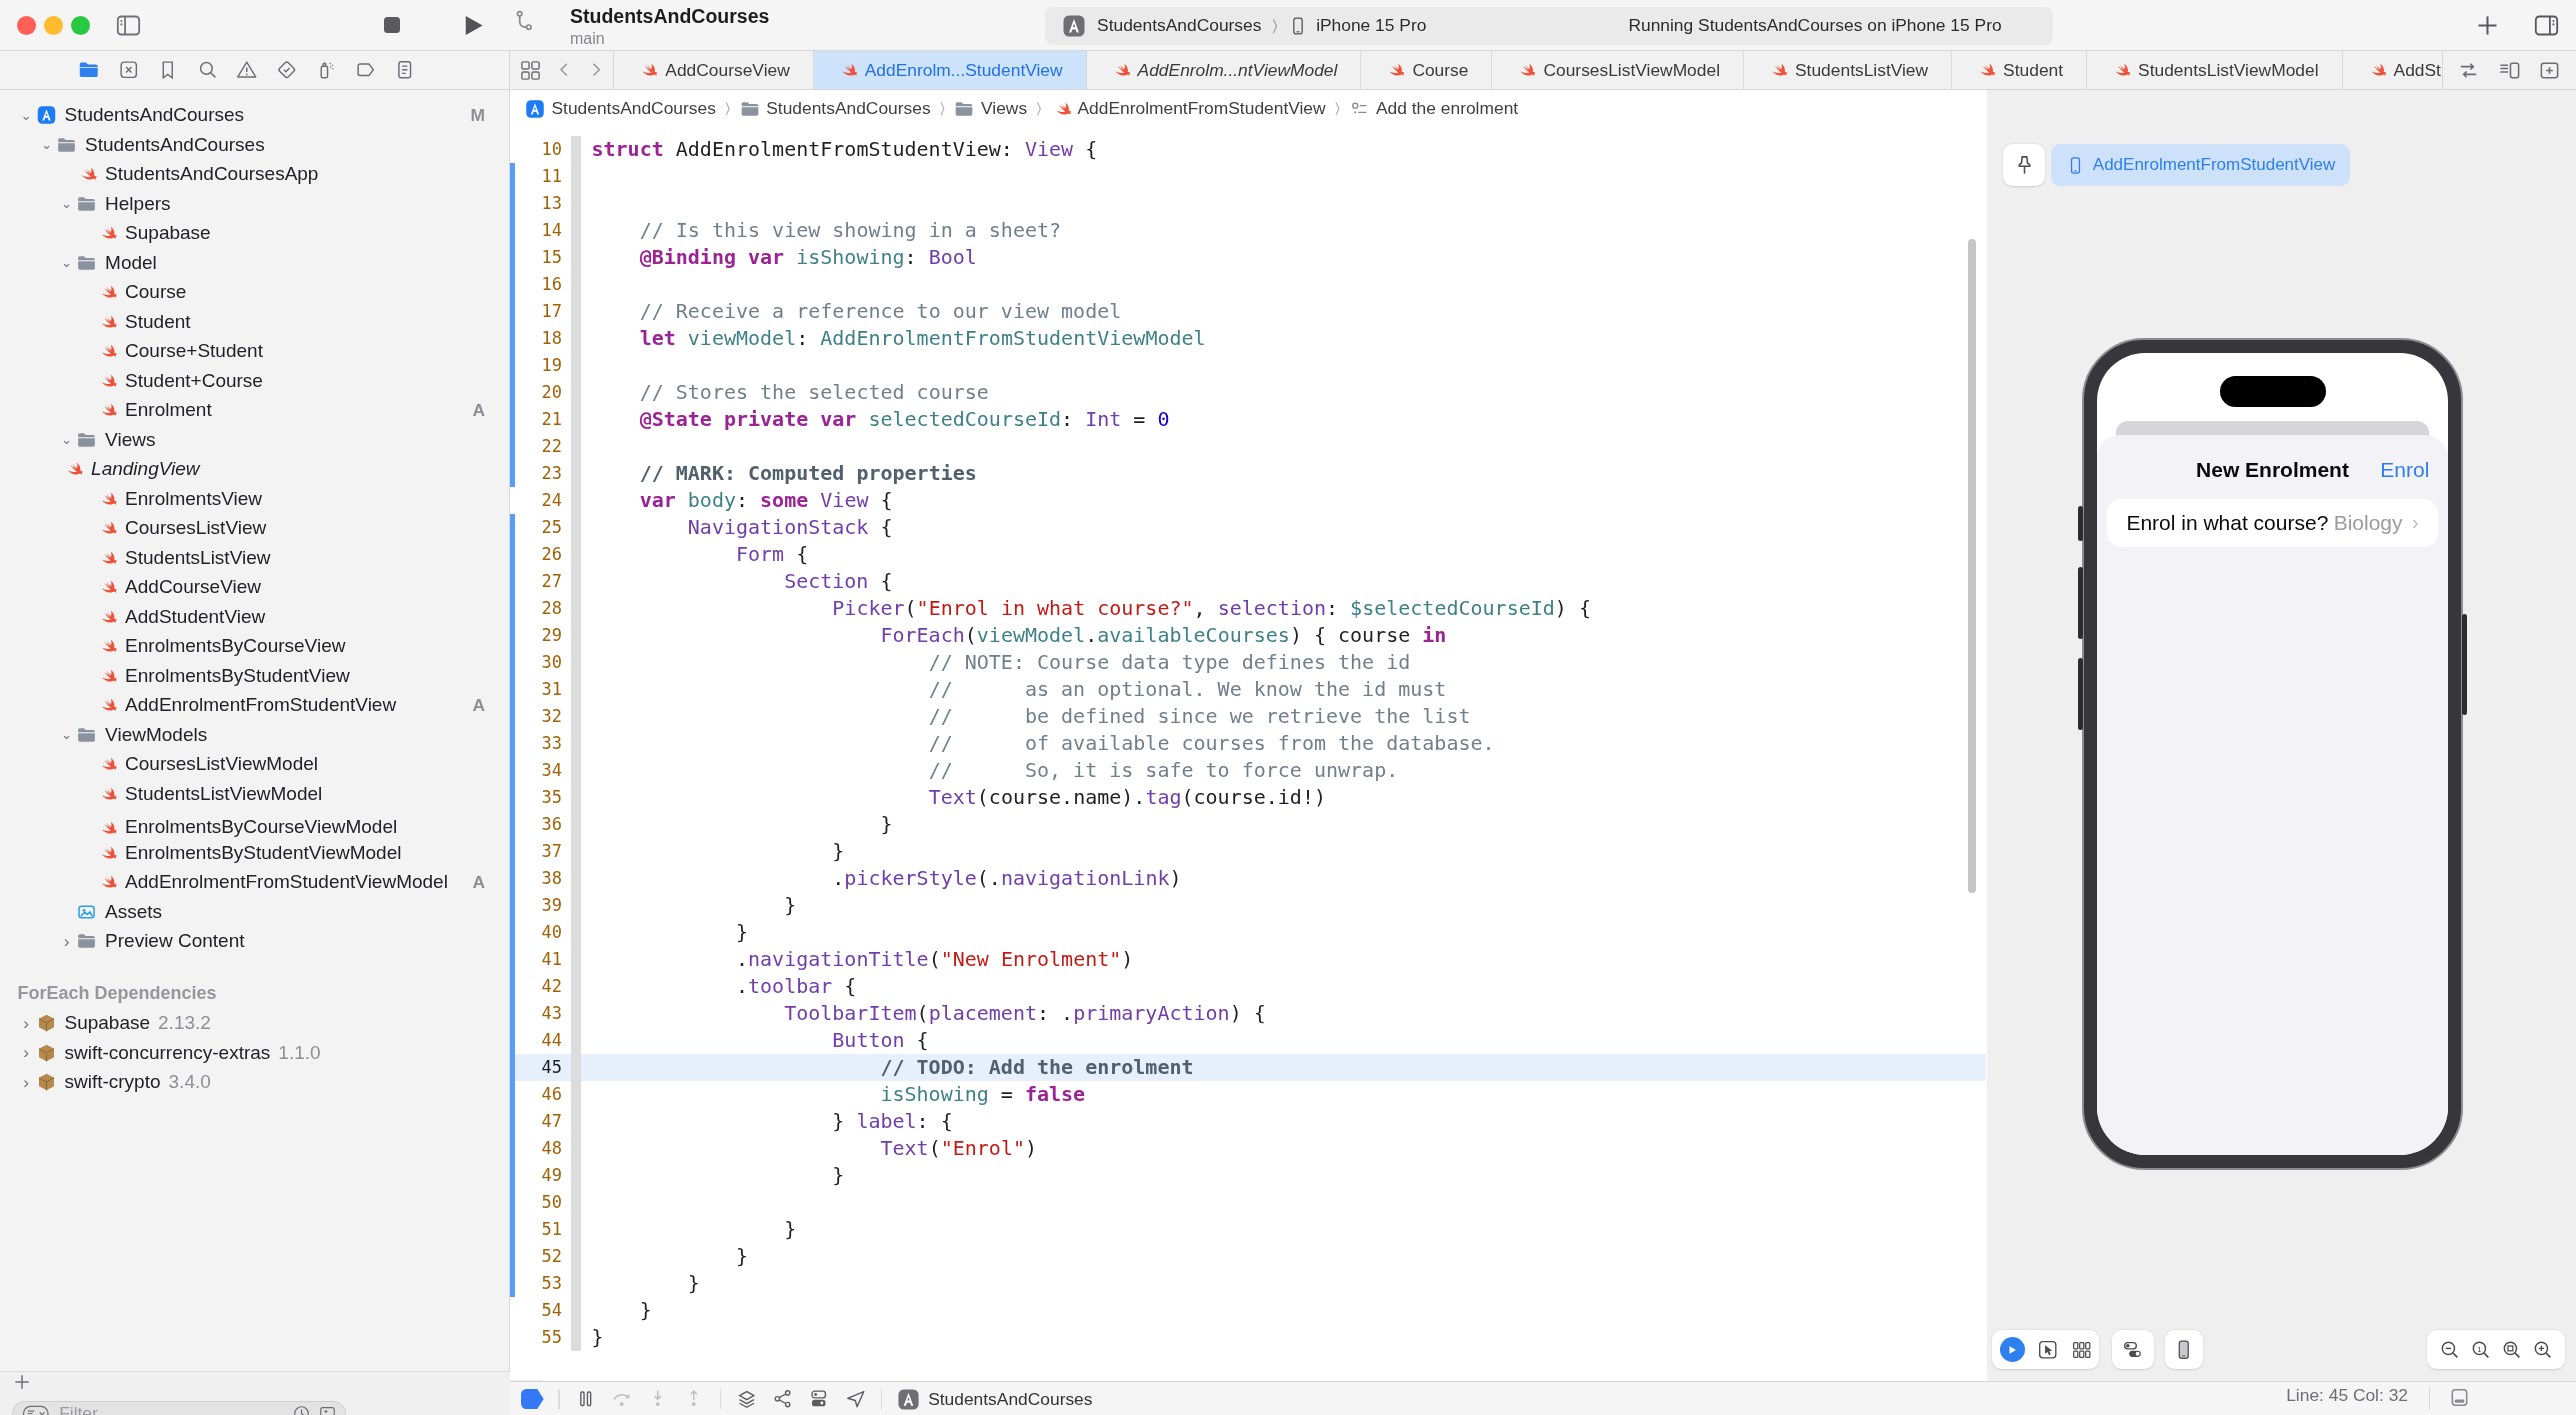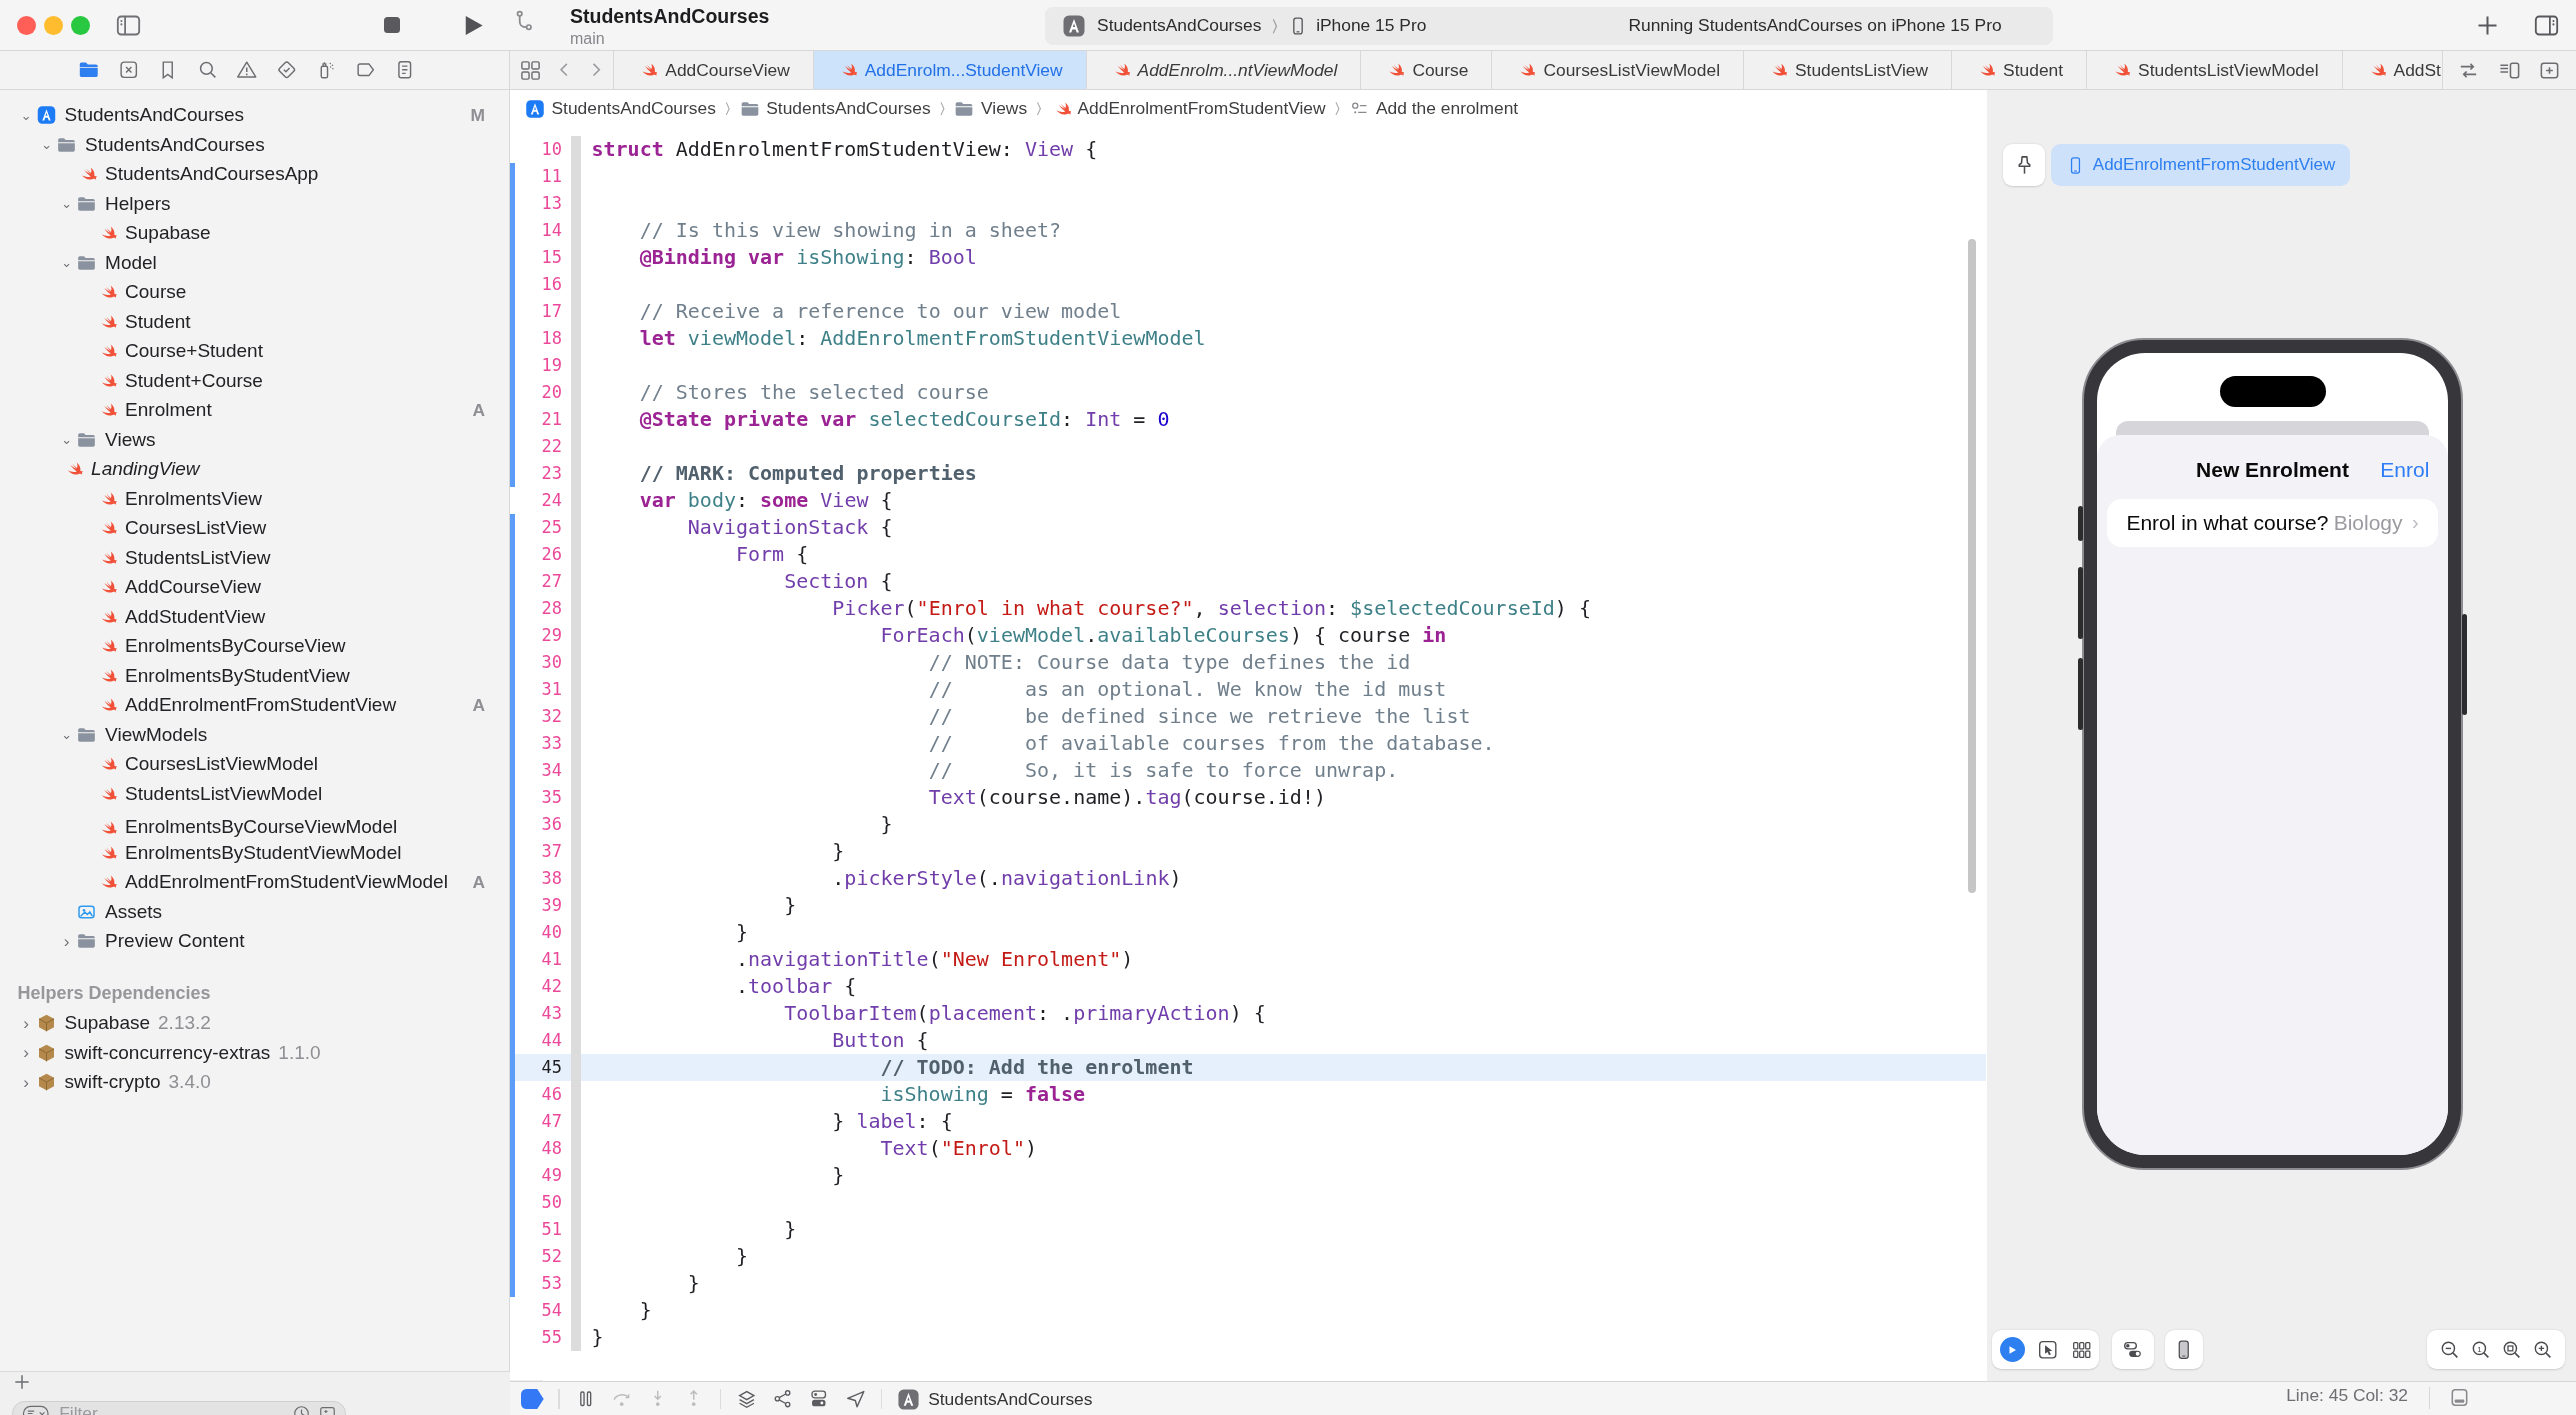--- a/index.html
+++ b/index.html
@@ -62,21 +62,21 @@
   #filter-field input{flex:1;border:none;background:transparent;outline:none;font-size:17.4px;color:#3c3c40;font-family:"Liberation Sans",sans-serif;}
   #filter-field input::placeholder{color:#9a9a9f;}
 
   
   #editor{left:510px;top:127px;width:1476px;height:1253px;background:#fff;overflow:hidden;}
   #codelines{position:absolute;left:0;top:9.4px;width:100%;}
   .cl{display:flex;height:27px;line-height:27px;font-family:"DejaVu Sans Mono",monospace;font-size:20px;white-space:pre;position:relative;}
   .cl.hl{background:#e6f0fc;}
   .chbar{width:5.4px;flex:none;}
   .chbar.on{background:#5a9cf8;}
-  .lnum{width:56px;flex:none;text-align:right;font-size:17px;color:#ec4899;padding-right:9.4px;box-sizing:border-box;}
+  .lnum{width:56px;flex:none;text-align:right;font-size:17px;color:#a16207;padding-right:9.4px;box-sizing:border-box;}
   .cl.hl .lnum{color:#1d1d1f;}
   .rib{width:9.4px;flex:none;background:#dcdcdc;}
   .lcode{padding-left:10.7px;}
   .tk-k{color:#9B2393;font-weight:bold;}
   .tk-t{color:#703DAA;}
   .tk-a{color:#703DAA;}
   .tk-v{color:#3E8087;}
   .tk-s{color:#C41A16;}
   .tk-n{color:#1C00CF;}
   .tk-c{color:#707F8C;}
@@ -688,21 +688,21 @@
         <div class="srow" style="padding-left: 58px;">
           <span class="chv" style="font-size: 17.4px;">›</span>
           <span class="fico" style="color: rgb(138, 146, 159);">
             <svg viewBox="0 0 24 24" width="100%" height="100%">
               <path fill="currentColor" d="M2 6c0-1.1.9-2 2-2h5l2 2h9c1.1 0 2 .9 2 2v.8H2V6Zm0 3.8h20V18c0 1.1-.9 2-2 2H4c-1.1 0-2-.9-2-2V9.8Z"></path>
             </svg>
           </span>
           <span>Preview Content</span>
         </div>
       </div>
-    <div id="pkg-header">Helpers Dependencies</div>
+    <div id="pkg-header">ForEach Dependencies</div>
     <div id="pkgs">
         <div class="srow" style="padding-left: 17.4px;">
           <span class="chv" style="font-size: 17.4px;">›</span>
           <span class="fico">
             <svg viewBox="0 0 24 24" width="100%" height="100%">
               <path fill="#b5894b" d="M12 2 21 7v10l-9 5-9-5V7l9-5Z"></path>
               <path d="M12 12v10M3 7l9 5 9-5" stroke="#8a6836" stroke-width="1.2" fill="none"></path>
             </svg>
           </span>
           <span>Supabase</span>

